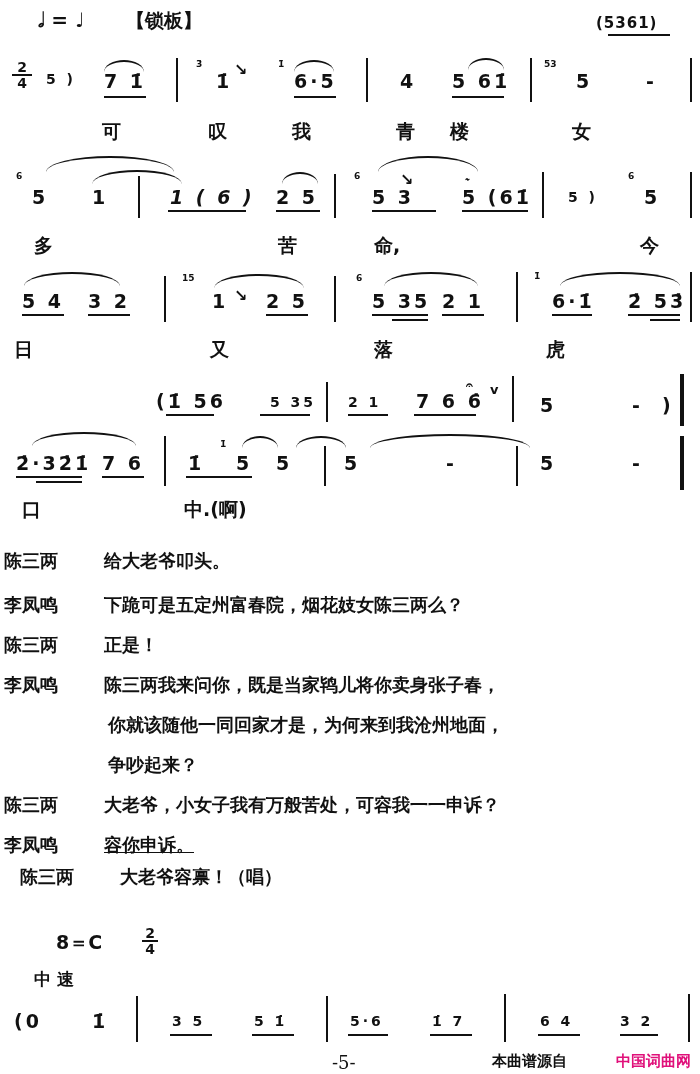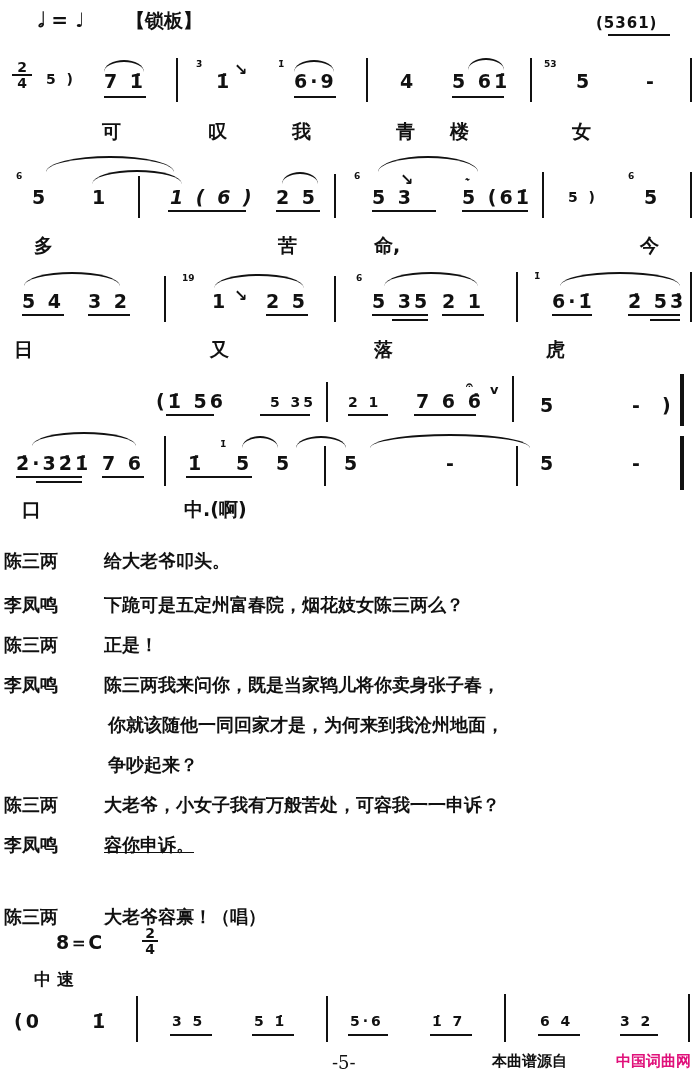--- a/index.html
+++ b/index.html
@@ -41,21 +41,21 @@
   <div class="n sm" style="left:46px;top:72px;">5 )</div>
   <div class="arc" style="left:104px;top:60px;width:40px;height:10px;"></div>
   <div class="n" style="left:104px;top:72px;">7 1̇</div>
   <div class="ul" style="left:104px;top:96px;width:42px;"></div>
   <div class="bar" style="left:176px;top:58px;height:44px;"></div>
   <div class="grace" style="left:196px;top:60px;">3̇</div>
   <div class="n" style="left:216px;top:72px;">1̇</div>
   <div class="abs" style="left:234px;top:60px;font-size:16px;font-weight:bold;">↘</div>
   <div class="grace" style="left:278px;top:60px;">1̇</div>
   <div class="arc" style="left:294px;top:60px;width:40px;height:10px;"></div>
-  <div class="n" style="left:294px;top:72px;">6·9</div>
+  <div class="n" style="left:294px;top:72px;">6·5</div>
   <div class="ul" style="left:294px;top:96px;width:42px;"></div>
   <div class="bar" style="left:366px;top:58px;height:44px;"></div>
   <div class="n" style="left:400px;top:72px;">4</div>
   <div class="arc" style="left:468px;top:58px;width:36px;height:10px;"></div>
   <div class="n" style="left:452px;top:72px;">5 61̇</div>
   <div class="ul" style="left:452px;top:96px;width:52px;"></div>
   <div class="bar" style="left:530px;top:58px;height:44px;"></div>
   <div class="grace" style="left:544px;top:60px;">53</div>
   <div class="n" style="left:576px;top:72px;">5</div>
   <div class="n" style="left:646px;top:72px;">-</div>
@@ -102,21 +102,21 @@
   <div class="ly" style="left:640px;top:236px;">今</div>
 </div>
 
 <div>
   <div class="arc" style="left:24px;top:272px;width:96px;height:12px;"></div>
   <div class="n" style="left:22px;top:292px;">5 4</div>
   <div class="ul" style="left:22px;top:314px;width:42px;"></div>
   <div class="n" style="left:88px;top:292px;">3 2</div>
   <div class="ul" style="left:88px;top:314px;width:42px;"></div>
   <div class="bar" style="left:164px;top:276px;height:46px;"></div>
-  <div class="grace" style="left:182px;top:274px;">19</div>
+  <div class="grace" style="left:182px;top:274px;">15</div>
   <div class="arc" style="left:214px;top:274px;width:90px;height:12px;"></div>
   <div class="n" style="left:212px;top:292px;">1</div>
   <div class="abs" style="left:234px;top:286px;font-size:16px;font-weight:bold;">↘</div>
   <div class="n" style="left:266px;top:292px;">2 5</div>
   <div class="ul" style="left:266px;top:314px;width:42px;"></div>
   <div class="bar" style="left:334px;top:276px;height:46px;"></div>
   <div class="grace" style="left:356px;top:274px;">6</div>
   <div class="arc" style="left:384px;top:272px;width:94px;height:12px;"></div>
   <div class="n" style="left:372px;top:292px;">5 35</div>
   <div class="ul" style="left:372px;top:314px;width:56px;"></div>
@@ -187,21 +187,21 @@
 
 <div>
   <div class="dlg" style="top:552px;"><span class="who">陈三两</span><span>给大老爷叩头。</span></div>
   <div class="dlg" style="top:596px;"><span class="who">李凤鸣</span><span>下跪可是五定州富春院，烟花妓女陈三两么？</span></div>
   <div class="dlg" style="top:636px;"><span class="who">陈三两</span><span>正是！</span></div>
   <div class="dlg" style="top:676px;"><span class="who">李凤鸣</span><span>陈三两我来问你，既是当家鸨儿将你卖身张子春，</span></div>
   <div class="cont" style="top:716px;">你就该随他一同回家才是，为何来到我沧州地面，</div>
   <div class="cont" style="top:756px;">争吵起来？</div>
   <div class="dlg" style="top:796px;"><span class="who">陈三两</span><span>大老爷，小女子我有万般苦处，可容我一一申诉？</span></div>
   <div class="dlg" style="top:836px;text-decoration:underline;"><span class="who">李凤鸣</span><span>容你申诉。</span></div>
-  <div class="dlg" style="top:908px;"><span class="who">陈三两</span><span>大老爷容禀！（唱）</span></div>
+  <div class="dlg" style="top:868px;margin-left:16px;"><span class="who">陈三两</span><span>大老爷容禀！（唱）</span></div>
 </div>
 
 <div>
   <div class="abs" style="left:56px;top:930px;font-size:19px;font-weight:bold;">8＝C</div>
   <div class="abs" style="left:142px;top:926px;font-size:14px;font-weight:bold;text-align:center;width:16px;line-height:1;">
     <div>2</div>
     <div style="border-top:2px solid #111;"></div>
     <div>4</div>
   </div>
   <div class="abs" style="left:34px;top:968px;font-size:17px;font-weight:bold;letter-spacing:6px;">中速</div>

